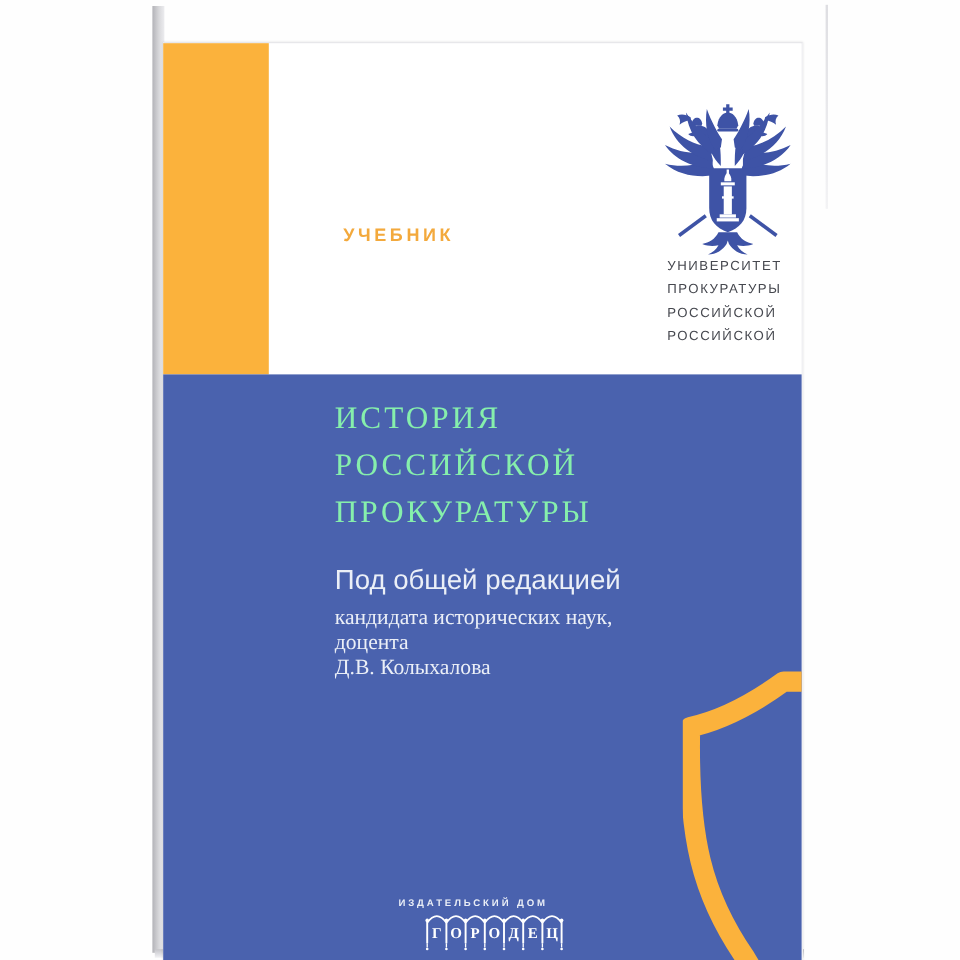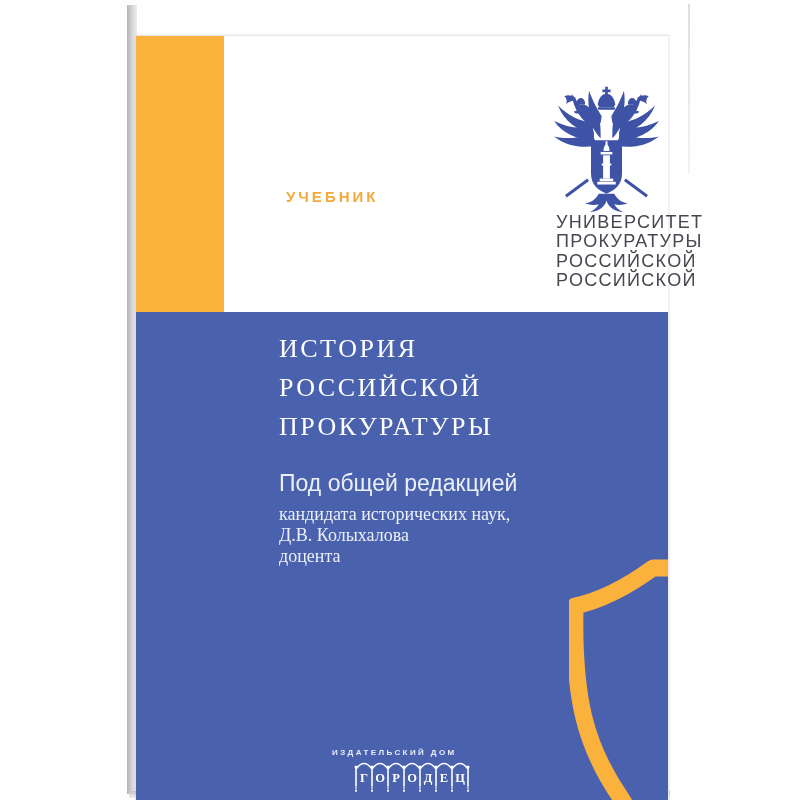--- a/index.html
+++ b/index.html
@@ -36,34 +36,34 @@
   }
   .badge{
     position:absolute;left:150px;top:152px;
     font-size:15px;font-weight:bold;letter-spacing:3px;color:#F3A93C;
   }
 
   .emblem{position:absolute;left:414px;top:50px;width:113px;height:128px;}
 
   .university{
     position:absolute;left:420px;top:177px;width:110px;
-    font-size:18px;line-height:19.3px;letter-spacing:1.3px;
+    font-size:11px;line-height:19.3px;letter-spacing:1.3px;
     color:#46484F;font-weight:500;
   }
 
   
   .cover-blue{
     position:absolute;left:0;top:276px;width:532px;height:512px;
     background:#4A62AE;overflow:hidden;
   }
   .title{
     position:absolute;left:143px;top:17px;
     font-family:"Liberation Serif", serif;
     font-size:26px;line-height:39px;letter-spacing:2.5px;
-    color:#ffffff;font-weight:400;
+    color:#86efac;font-weight:400;
   }
   .title span{display:block;}
   .editors{position:absolute;left:143px;top:160px;color:#EBEFF7;}
   .editors .ed-line1{font-size:23px;line-height:22px;margin:0 0 10px 0;}
   .editors .ed-block{font-size:18px;line-height:21px;}
   .editors .ed-block span{display:block;font-family:Liberation Serif, serif;}
 
   .shield-wrap{position:absolute;left:433px;top:246px;width:330px;height:370px;}
   .shield-wrap svg{display:block;}
 
@@ -149,22 +149,22 @@
       <div class="title">
         <span>ИСТОРИЯ</span>
         <span>РОССИЙСКОЙ</span>
         <span>ПРОКУРАТУРЫ</span>
       </div>
 
       <div class="editors">
         <div class="ed-line1">Под общей редакцией</div>
         <div class="ed-block">
           <span>кандидата исторических наук,</span>
+          <span>доцента</span>
           <span>Д.В. Колыхалова</span>
-          <span>доцента</span>
         </div>
       </div>
 
       <div class="shield-wrap">
         <svg width="330" height="370" viewBox="0 0 330 370" xmlns="http://www.w3.org/2000/svg">
           <path d="M6,48 C34,42 62,26 84,10 L236,10 C258,26 286,42 314,48
                    C316,140 304,196 268,248 C240,288 200,326 160,348
                    C120,326 80,288 52,240 C16,188 4,140 6,48 Z" fill="none" stroke="#FBB23C" stroke-width="17" stroke-linejoin="round"></path>
         </svg>
       </div>

